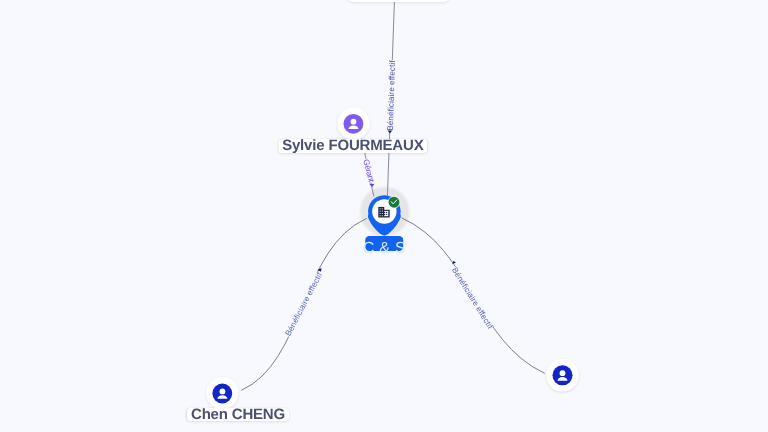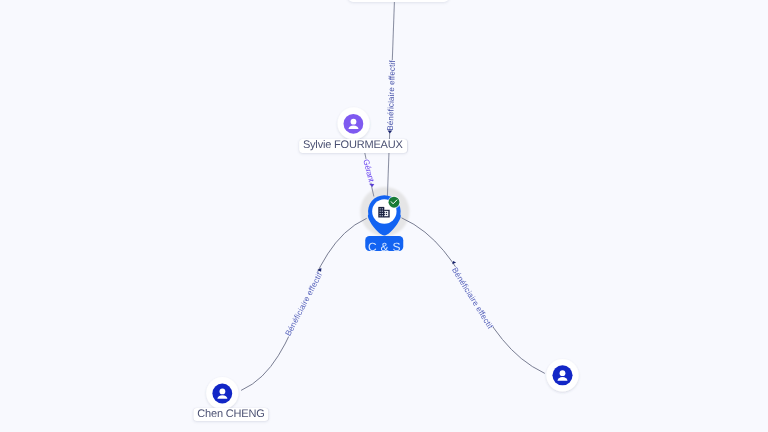--- a/index.html
+++ b/index.html
@@ -3,25 +3,25 @@
 <meta charset="utf-8">
 <style>
   html,body{margin:0;padding:0;}
   body{width:768px;height:432px;overflow:hidden;background:#f8f9fe;
        font-family:"Liberation Sans",sans-serif;-webkit-font-smoothing:antialiased;text-rendering:geometricPrecision;}
   #stage{position:relative;width:768px;height:432px;background:#f8f9fe;}
   .nodelabel,.pinlabel,.edgelabel{-webkit-font-smoothing:antialiased;}
   svg.layer{position:absolute;left:0;top:0;width:768px;height:432px;overflow:visible;}
   .nodelabel{position:absolute;background:#fff;border-radius:3.5px;
      box-shadow:0 1px 3px rgba(65,75,115,.13),0 0 1px rgba(65,75,115,.12);
-     font-size:11px;color:#4a5072;letter-spacing:-0.18px;
+     font-size:15px;color:#4a5072;letter-spacing:-0.18px;
      padding:2.2px 4px 2.3px 4px;white-space:nowrap;transform:translateX(-50%);
-     line-height:9.2px;}
+     line-height:9.2px;font-weight:bold;}
   .pinlabel{position:absolute;background:#1263f2;border-radius:4.2px;
-     font-size:12px;color:#d9e8ff;font-weight:400;letter-spacing:.3px;
+     font-size:16px;color:#d9e8ff;font-weight:400;letter-spacing:.3px;
      width:37.5px;height:14.8px;box-sizing:border-box;padding-top:4.7px;
      display:flex;align-items:flex-start;justify-content:center;
      white-space:nowrap;transform:translateX(-50%);line-height:1;}
   .edgelabel{position:absolute;font-size:8.1px;white-space:nowrap;
      transform-origin:0 50%;letter-spacing:.1px;background:#f8f9fe;
      padding:2.2px 0.5px;line-height:8px;}
 </style>
 </head>
 <body>
 
@@ -130,15 +130,15 @@
       <circle cx="562.5" cy="375.3" r="10.05" fill="#1226c6"></circle>
       <g>
         <circle cx="562.5" cy="373.2" r="2.9" fill="#fff"></circle>
         <path d="M557.5 380.7 a5.0 3.6 0 0 1 10.0 0 z" fill="#fff"></path>
       </g>
     </g>
   </svg>
 
   <div class="pinlabel" style="left:384.3px;top:236px">C &amp; S</div>
   <div class="nodelabel" style="left:352.8px;top:138.9px">Sylvie FOURMEAUX</div>
-  <div class="nodelabel" style="left:231px;top:407.6px">Chen CHENG</div>
+  <div class="nodelabel" style="left:238px;top:407.6px">Chen CHENG</div>
 
 </div>
 
 </body></html>

